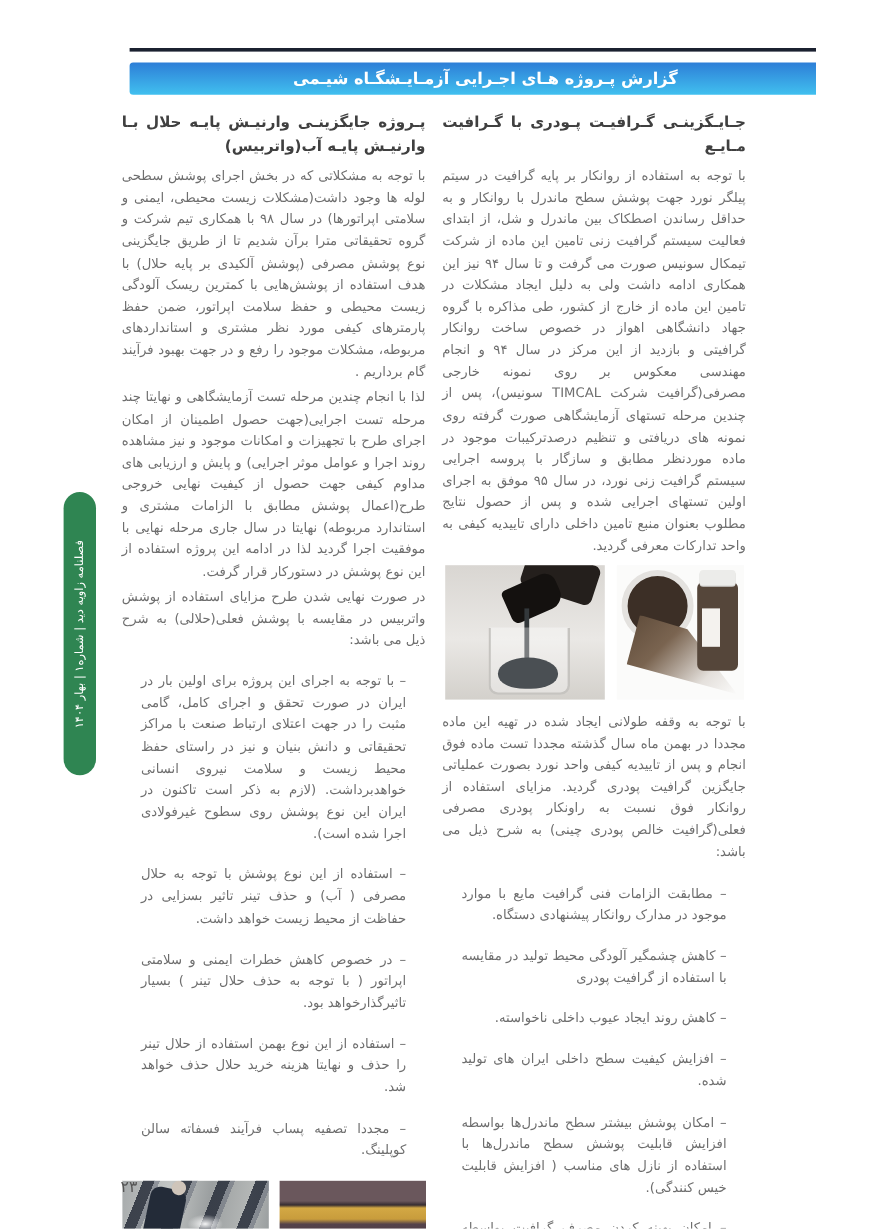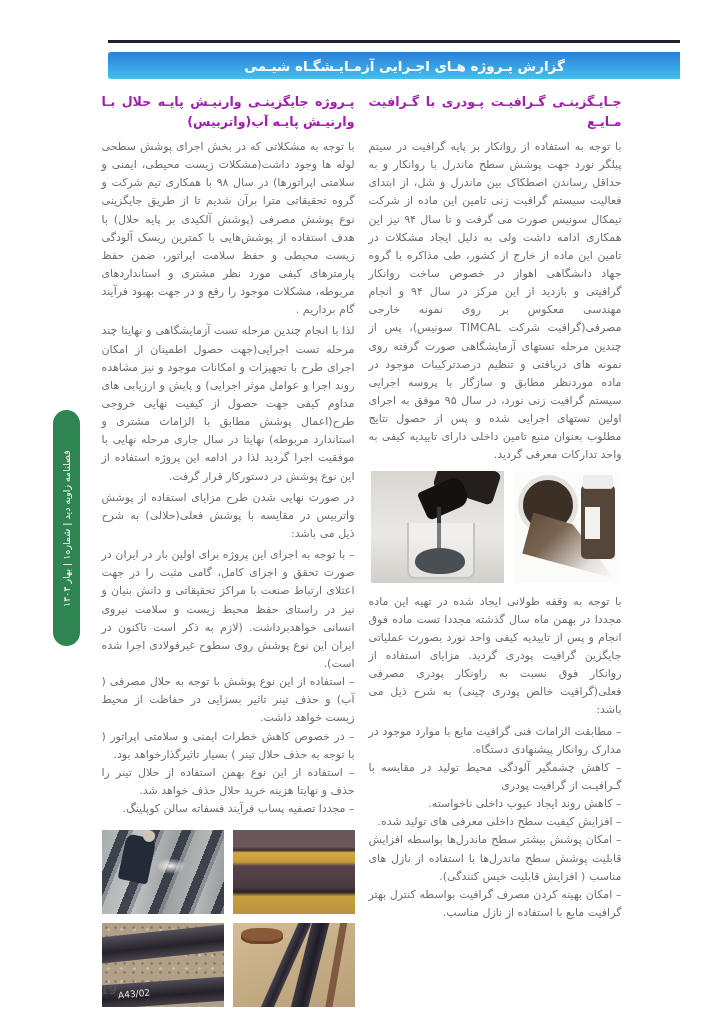--- a/index.html
+++ b/index.html
@@ -9,23 +9,23 @@
   
   .top-rule{position:absolute;left:63px;right:0;top:40px;height:3px;background:#1b2130;}
   .banner{position:absolute;left:63px;top:52px;width:594px;height:27px;border-radius:3px;
           background:linear-gradient(180deg,#2d7ed7 0%,#41c0ef 100%);
           display:flex;align-items:center;justify-content:center;}
   .banner span{color:#ffffff;font-size:13.5px;font-weight:bold;letter-spacing:.3px;}
 
   
   .columns{position:absolute;top:92px;left:57px;right:58px;display:flex;gap:14px;direction:rtl;}
   .col{flex:1;min-width:0;text-align:justify;}
-  .col h2{margin:0 0 7px 0;font-size:12.6px;line-height:1.55;color:#a21caf;font-weight:bold;}
+  .col h2{margin:0 0 7px 0;font-size:12.6px;line-height:1.55;color:#404040;font-weight:bold;}
   .col p{margin:0 0 3px 0;font-size:11px;line-height:1.65;color:#6e6e6e;}
-  .col p.bullet{margin:0;}
+  .col p.bullet{margin:16px;}
 
   
   .rc-photos{display:flex;direction:ltr;justify-content:center;align-items:flex-end;gap:10px;
              margin:6px 2px 10px 2px;height:112px;}
   .ph{position:relative;overflow:hidden;}
   .ph-pour{width:150px;height:112px;background:linear-gradient(180deg,#d9d6d2 0%,#eae8e5 55%,#d3d0cb 100%);}
   .ph-pour .arm{position:absolute;top:-8px;right:6px;width:62px;height:34px;background:#241f1c;transform:rotate(18deg);border-radius:6px;}
   .ph-pour .cup{position:absolute;top:12px;left:50px;width:46px;height:30px;background:#14110f;transform:rotate(-24deg);border-radius:4px 10px 12px 6px;}
   .ph-pour .stream{position:absolute;top:36px;left:66px;width:4px;height:50px;background:#33383b;}
   .ph-pour .glass{position:absolute;bottom:4px;left:36px;width:64px;height:54px;border:2px solid #c6c4c0;border-top:none;background:rgba(255,255,255,.35);border-radius:0 0 8px 8px;}
@@ -100,23 +100,23 @@
         </div>
         <div class="ph ph-jar">
           <div class="mouth"></div>
           <div class="spill"></div>
           <div class="bottle"></div>
         </div>
       </div>
 
       <p>با توجه به وقفه طولانی ایجاد شده در تهیه این ماده مجددا در بهمن ماه سال گذشته مجددا تست ماده فوق انجام و پس از تاییدیه کیفی واحد نورد بصورت عملیاتی جایگزین گرافیت پودری گردید. مزایای استفاده از روانکار فوق نسبت به راونکار پودری مصرفی فعلی(گرافیت خالص پودری چینی) به شرح ذیل می باشد:</p>
       <p class="bullet">– مطابقت الزامات فنی گرافیت مایع با موارد موجود در مدارک روانکار پیشنهادی دستگاه.</p>
-      <p class="bullet">– کاهش چشمگیر آلودگی محیط تولید در مقایسه با گـرافیـت از گرافیت پودری</p>
+      <p class="bullet">– کاهش چشمگیر آلودگی محیط تولید در مقایسه با استفاده از گرافیت پودری</p>
       <p class="bullet">– کاهش روند ایجاد عیوب داخلی ناخواسته.</p>
-      <p class="bullet">– افزایش کیفیت سطح داخلی معرفی های تولید شده.</p>
+      <p class="bullet">– افزایش کیفیت سطح داخلی ایران های تولید شده.</p>
       <p class="bullet">– امکان پوشش بیشتر سطح ماندرل‌ها بواسطه افزایش قابلیت پوشش سطح ماندرل‌ها با استفاده از نازل های مناسب ( افزایش قابلیت خیس کنندگی).</p>
       <p class="bullet">– امکان بهینه کردن مصرف گرافیت بواسطه کنترل بهتر گرافیت مایع با استفاده از نازل مناسب.</p>
     </section>
 
     <section class="col">
       <h2>پـروژه جایگزینـی وارنیـش پایـه حلال بـا وارنیـش پایـه آب(واتربیس)</h2>
       <p>با توجه به مشکلاتی که در بخش اجرای پوشش سطحی لوله ها وجود داشت(مشکلات زیست محیطی، ایمنی و سلامتی اپراتورها) در سال ۹۸ با همکاری تیم شرکت و گروه تحقیقاتی مترا برآن شدیم تا از طریق جایگزینی نوع پوشش مصرفی (پوشش آلکیدی بر پایه حلال) با هدف استفاده از پوشش‌هایی با کمترین ریسک آلودگی زیست محیطی و حفظ سلامت اپراتور، ضمن حفظ پارمترهای کیفی مورد نظر مشتری و استانداردهای مربوطه، مشکلات موجود را رفع و در جهت بهبود فرآیند گام برداریم .</p>
       <p>لذا با انجام چندین مرحله تست آزمایشگاهی و نهایتا چند مرحله تست اجرایی(جهت حصول اطمینان از امکان اجرای طرح با تجهیزات و امکانات موجود و نیز مشاهده روند اجرا و عوامل موثر اجرایی) و پایش و ارزیابی های مداوم کیفی جهت حصول از کیفیت نهایی خروجی طرح(اعمال پوشش مطابق با الزامات مشتری و استاندارد مربوطه) نهایتا در سال جاری مرحله نهایی با موفقیت اجرا گردید لذا در ادامه این پروژه استفاده از این نوع پوشش در دستورکار قرار گرفت.</p>
       <p>در صورت نهایی شدن طرح مزایای استفاده از پوشش واتربیس در مقایسه با پوشش فعلی(حلالی) به شرح ذیل می باشد:</p>
       <p class="bullet">– با توجه به اجرای این پروژه برای اولین بار در ایران در صورت تحقق و اجرای کامل، گامی مثبت را در جهت اعتلای ارتباط صنعت با مراکز تحقیقاتی و دانش بنیان و نیز در راستای حفظ محیط زیست و سلامت نیروی انسانی خواهدبرداشت. (لازم به ذکر است تاکنون در ایران این نوع پوشش روی سطوح غیرفولادی اجرا شده است).</p>
@@ -144,15 +144,15 @@
         </div>
       </div>
     </section>
 
   </div>
 
   <div class="issue-tab">
     <span class="vert">فصلنامه زاویه دید | شماره۱ | بهار ۱۴۰۴</span>
   </div>
 
-  <div class="page-number">19</div>
+  <div class="page-number">۲۳</div>
 
 </div>
 
 </body></html>

